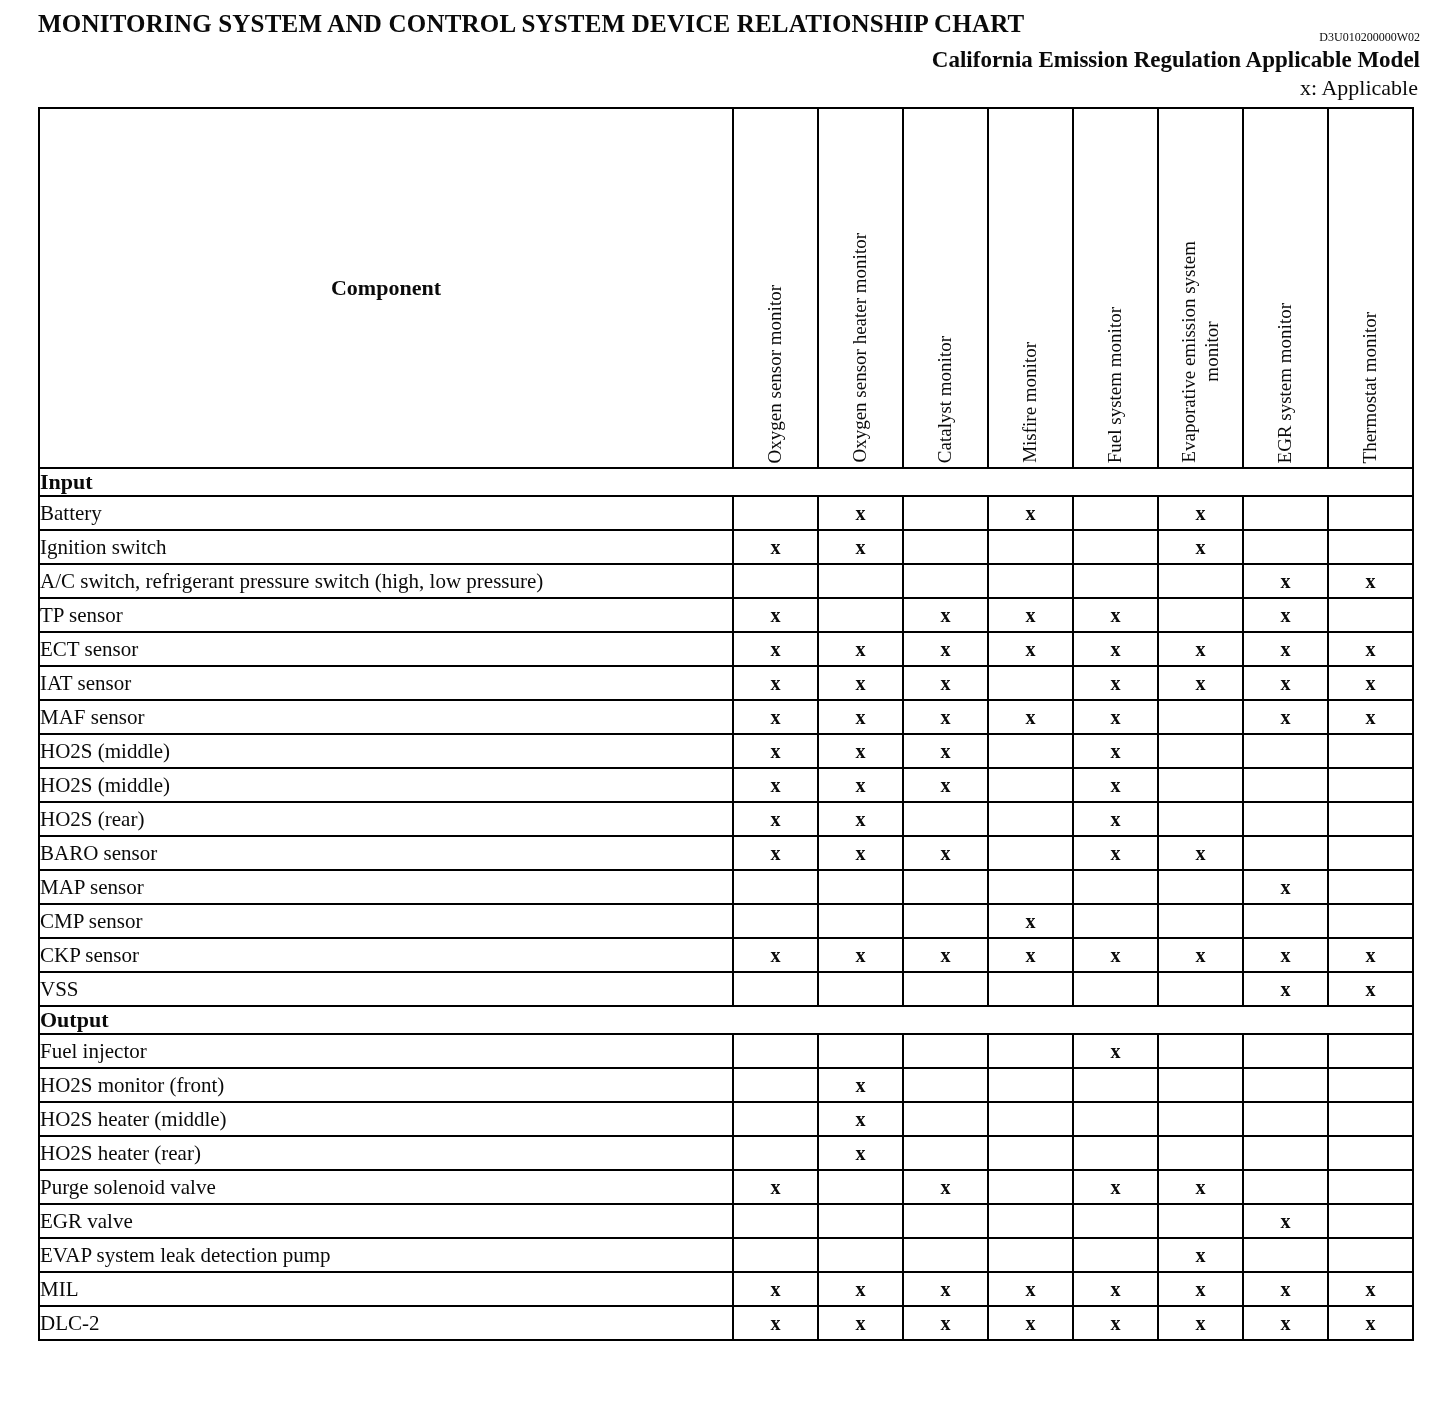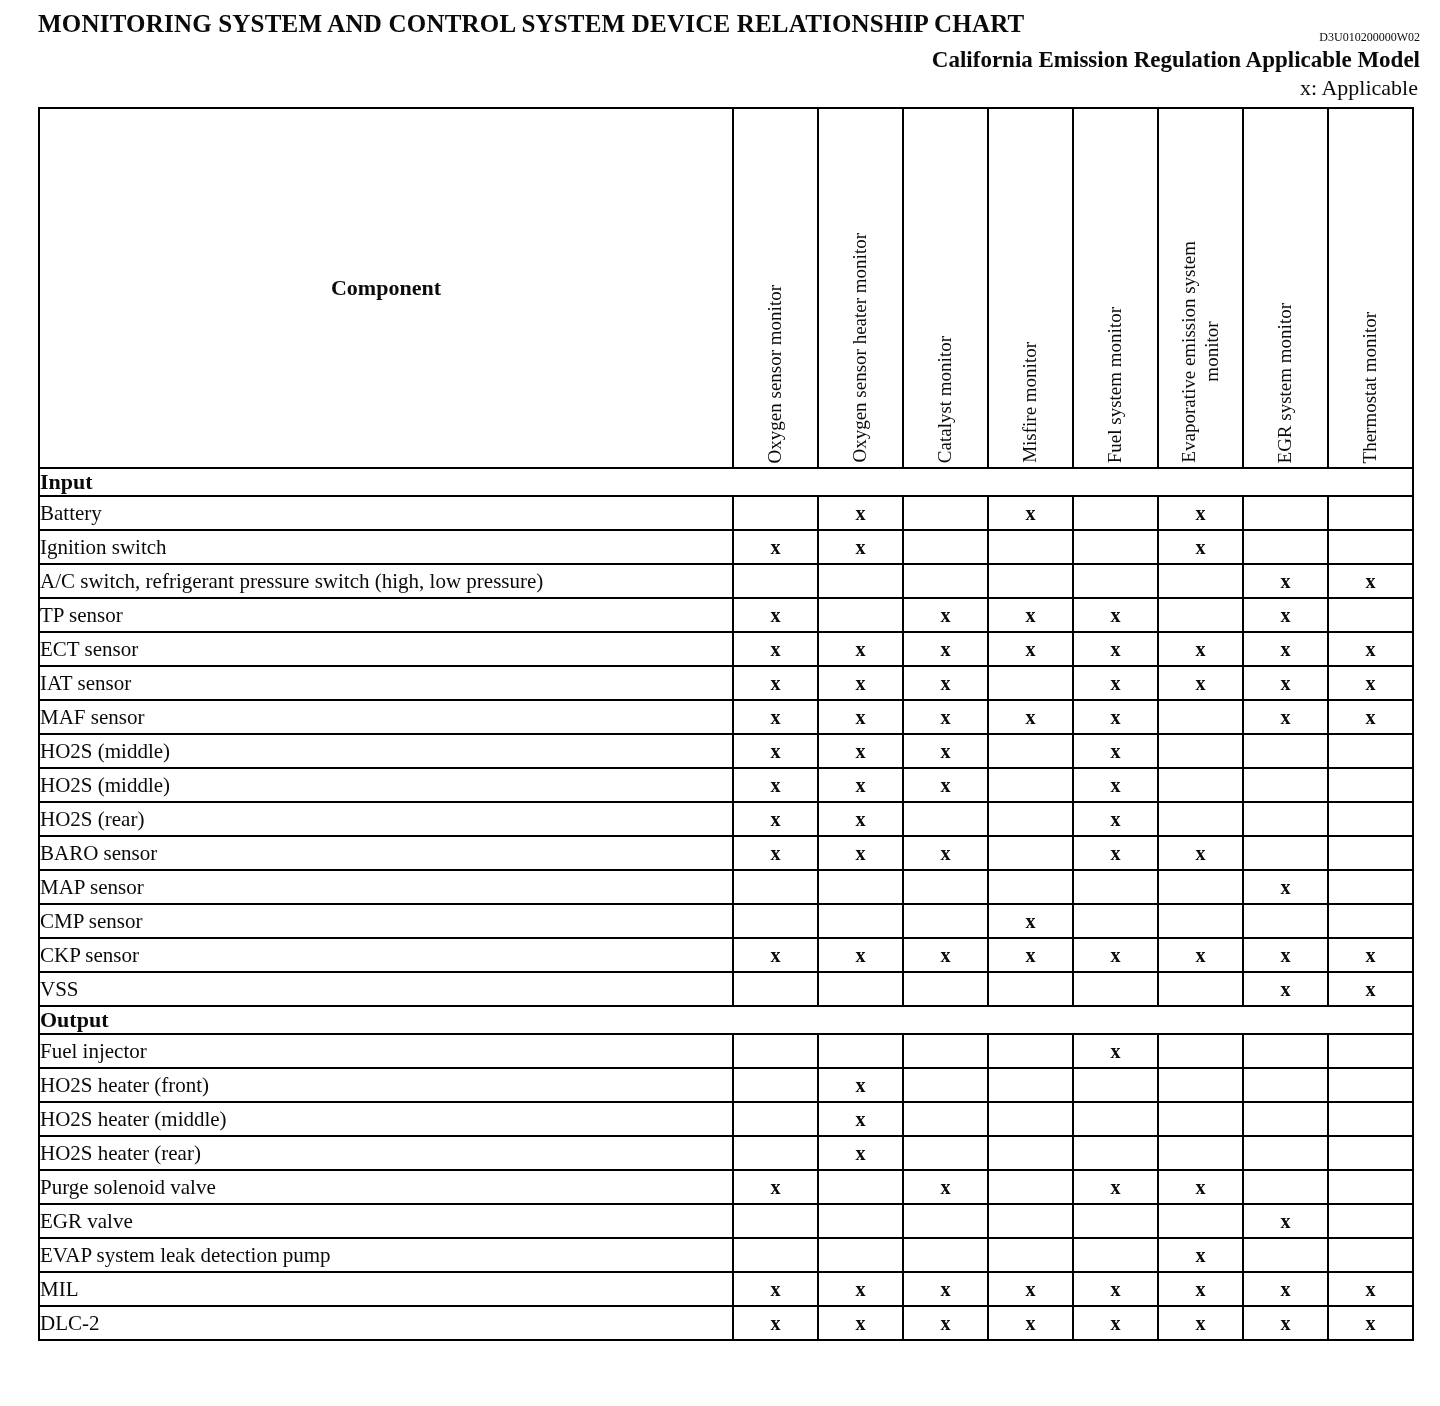--- a/index.html
+++ b/index.html
@@ -316,21 +316,21 @@
           <td class="mark-cell"></td>
           <td class="mark-cell"></td>
           <td class="mark-cell"></td>
           <td class="mark-cell"></td>
           <td class="mark-cell">x</td>
           <td class="mark-cell"></td>
           <td class="mark-cell"></td>
           <td class="mark-cell"></td>
         </tr>
         <tr class="data-row">
-          <td class="comp-cell">HO2S heater (front)</td>
+          <td class="comp-cell">HO2S monitor (front)</td>
           <td class="mark-cell"></td>
           <td class="mark-cell">x</td>
           <td class="mark-cell"></td>
           <td class="mark-cell"></td>
           <td class="mark-cell"></td>
           <td class="mark-cell"></td>
           <td class="mark-cell"></td>
           <td class="mark-cell"></td>
         </tr>
         <tr class="data-row">

